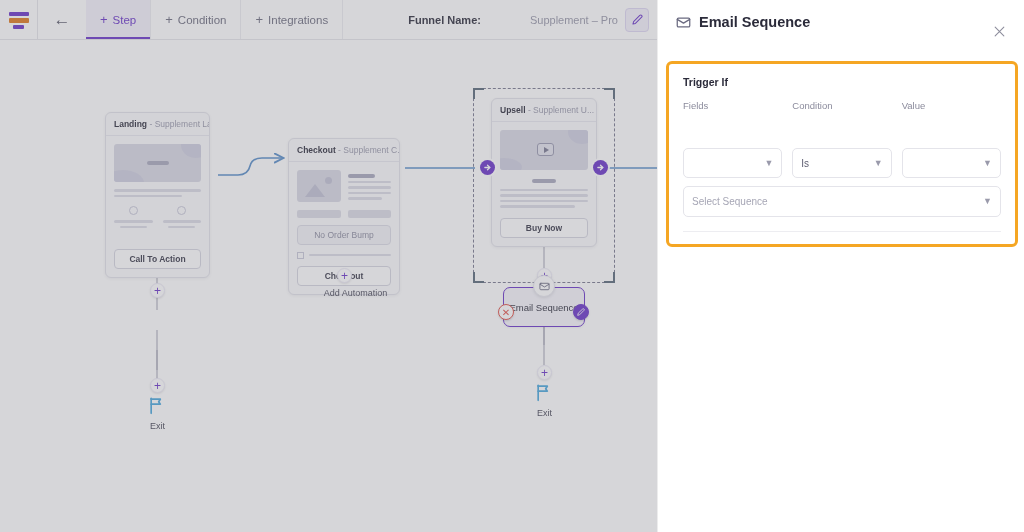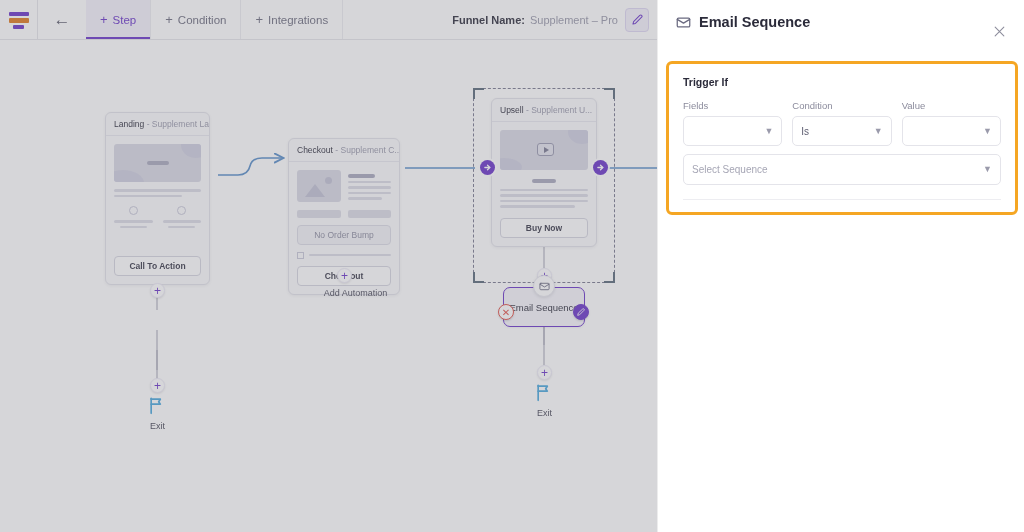--- a/index.html
+++ b/index.html
@@ -56,21 +56,21 @@
     content: ""; position: absolute; left: 0; right: 0; bottom: 0;
     height: 2.5px; background: #6b36c9;
   }
 
   .spacer { flex: 1; }
   .funnel-name {
     display: flex; align-items: center; gap: 5px; padding-right: 8px;
     font-size: 11px; white-space: nowrap;
   }
   .fn-label { color: #2f2f3d; font-weight: 700; }
-  .fn-value { color: #9a9aab; }
+  .fn-value { color: #9a9aab; margin-left: 44px; }
   .fn-edit {
     width: 24px; height: 24px; border: 1px solid #ded7f3; border-radius: 4px;
     background: #f4f1fb; display: flex; align-items: center; justify-content: center;
     cursor: pointer; margin-left: 2px;
   }
 
   
   #canvas { position: absolute; left: 0; top: 40px; width: 657px; height: 492px; background: #fff; }
   svg.edges { position: absolute; left: 0; top: 0; width: 657px; height: 492px; overflow: visible; }
 
@@ -79,21 +79,21 @@
   
   .page-card {
     background: #fbfbfd; border: 1px solid #e3e3ea; border-radius: 6px;
     box-shadow: 0 1px 3px rgba(40,40,60,0.07);
     overflow: hidden;
   }
   .page-card .head {
     padding: 6px 8px; border-bottom: 1px solid #e9e9ef;
     font-size: 8.5px; white-space: nowrap; overflow: hidden;
   }
-  .page-card .head b { color: #2f2f3d; font-weight: 400; }
+  .page-card .head b { color: #2f2f3d; font-weight: 700; }
   .page-card .head span { color: #9a9aab; }
   .page-card .body { padding: 8px; }
 
   .sk { background: #dcdce6; border-radius: 2px; }
   .hero { height: 38px; border-radius: 3px; background: #d9d9e4; position: relative; overflow: hidden; }
   .hero .blob { position: absolute; background: #cfcfe0; border-radius: 50%; }
   .line { height: 2.5px; background: #dcdce6; border-radius: 2px; margin: 3px 0; }
   .line.dark { background: #aaaabd; height: 3.5px; }
 
   .cta {
@@ -181,21 +181,21 @@
     display: flex; align-items: center; justify-content: center; font-size: 15px;
   }
 
   .card-outline {
     position: absolute; left: 8px; top: 61px; width: 352px;
     border: 3px solid #f5a623; border-radius: 6px;
     background: #ffffff; padding: 12px 14px 12px 14px;
   }
   .sec-title { font-size: 10.5px; font-weight: 700; color: #2b2b3a; }
   .field-row { display: flex; gap: 10px; margin-top: 12px; }
-  .field { display: flex; flex-direction: column; }
+  .field { display: flex; flex-direction: column; gap: 32px; }
   .field.f-fields { width: 108px; }
   .field.f-cond  { width: 108px; }
   .field.f-value { width: 108px; }
   .field-label { font-size: 9.5px; color: #8b8b9c; margin-bottom: 5px; }
   .select {
     height: 30px; border: 1px solid #e4e4ea; border-radius: 5px; background: #fff;
     display: flex; align-items: center; padding: 0 8px;
     font-size: 10px; color: #5d5d70; cursor: pointer; position: relative;
   }
   .select .val { flex: 1; white-space: nowrap; overflow: hidden; }
@@ -265,21 +265,21 @@
                 <div style="width:9px;height:9px;border:1.4px solid #c9c9d8;border-radius:50%;margin:0 auto 5px;"></div>
                 <div class="line"></div>
                   <div class="line" style="width:70%; margin-left:15%;"></div>
               </div>
               <div style="flex:1;">
                 <div style="width:9px;height:9px;border:1.4px solid #c9c9d8;border-radius:50%;margin:0 auto 5px;"></div>
                 <div class="line"></div>
                   <div class="line" style="width:70%; margin-left:15%;"></div>
               </div>
             </div>
-            <div class="cta" style="margin-top:25px;">Call To Action</div>
+            <div class="cta" style="margin-top:18px;">Call To Action</div>
           </div>
         </div>
       </div>
       <div class="plus-btn" style="left:150px; top:243px;">+</div>
 
       <div class="plus-btn" style="left:150px; top:338px;">+</div>
 
       <div class="node" style="left:140px; top:355px; width:34px; text-align:center;">
         <svg width="20" height="20" viewBox="0 0 24 24" fill="none" stroke="#4aa8dd" stroke-width="2" stroke-linecap="round" stroke-linejoin="round">
           <path d="M5 22V4"></path>

